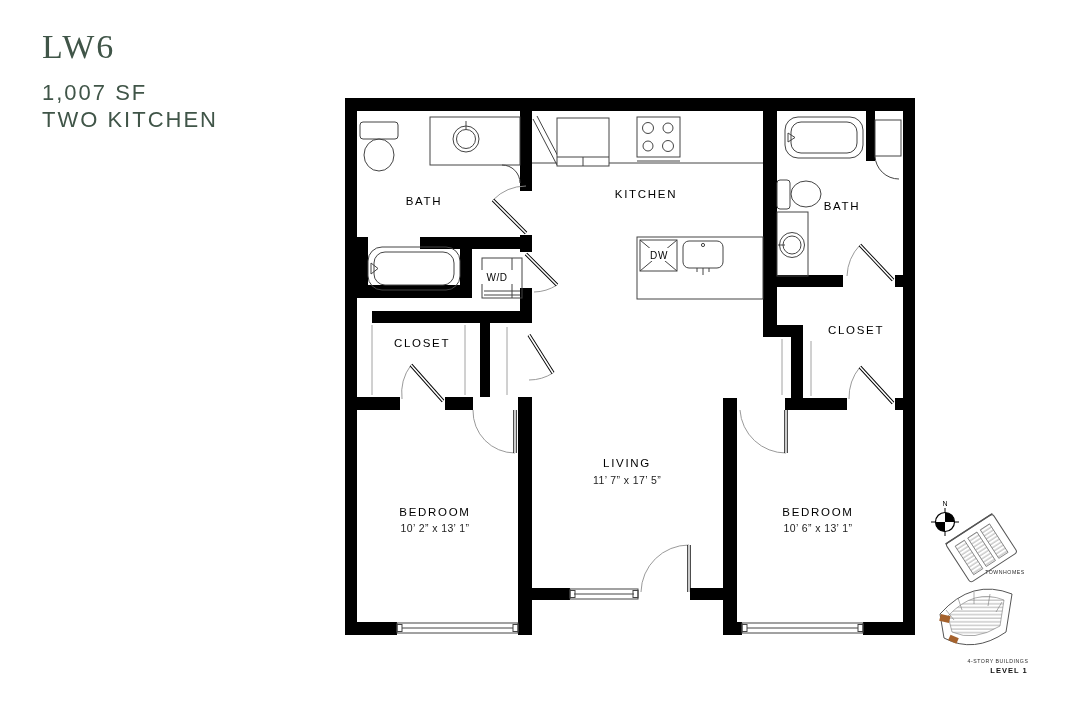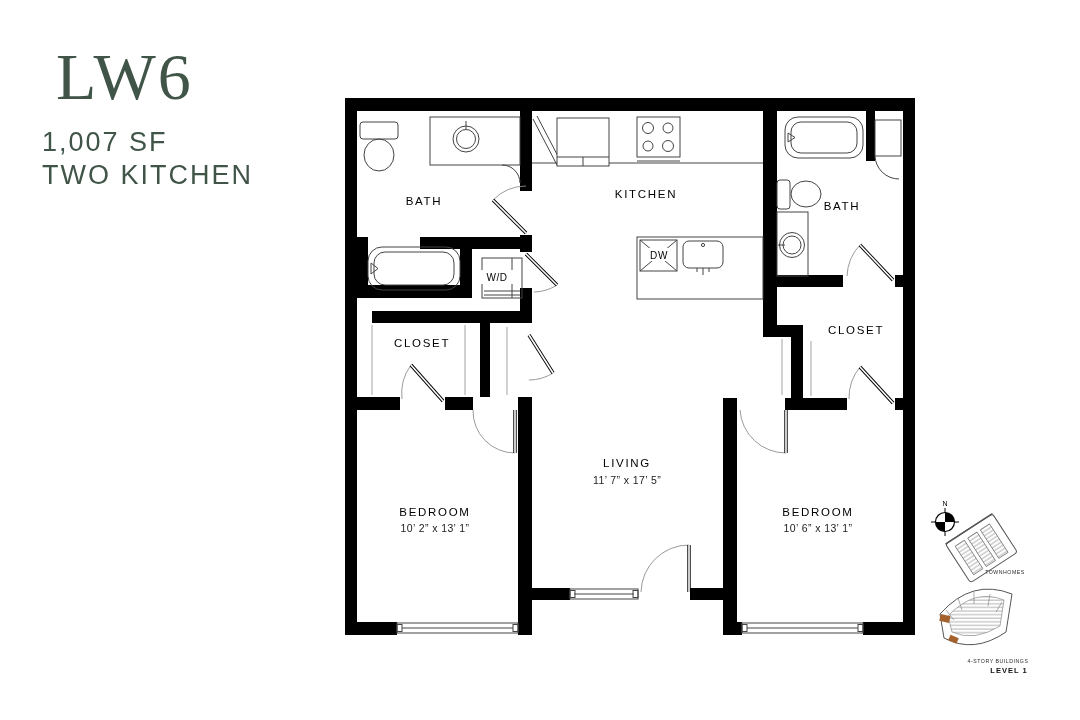--- a/index.html
+++ b/index.html
@@ -3,24 +3,24 @@
 <meta charset="utf-8">
 <style>
   html,body{margin:0;padding:0;}
   body{
     width:1080px;height:720px;position:relative;overflow:hidden;
     background:#ffffff;font-family:"Liberation Sans",sans-serif;
   }
   .title-block{position:absolute;left:42px;top:30px;color:#405548;}
   .plan-code{
     font-family:"Liberation Serif",serif;font-weight:400;
-    font-size:66px;line-height:1;letter-spacing:2px;margin:14px;
+    font-size:34px;line-height:1;letter-spacing:2px;margin:0;
   }
   .plan-sub{
-    font-size:27px;letter-spacing:2px;line-height:1.22;
+    font-size:22px;letter-spacing:2px;line-height:1.22;
     margin:16px 0 0 0;font-weight:400;
   }
   .floorplan{position:absolute;left:345px;top:95px;}
   .sitemap{position:absolute;left:918px;top:496px;}
   svg text{font-family:"Liberation Sans",sans-serif;fill:#000;}
   .room-label{font-size:11.5px;letter-spacing:1.7px;text-anchor:middle;}
   .room-dims{font-size:10.5px;letter-spacing:.4px;text-anchor:middle;fill:#1c1c1c;}
   .appl-label{font-size:10px;letter-spacing:.6px;text-anchor:middle;}
   .wall{fill:#000;stroke:none;}
   .fix{fill:none;stroke:#444;stroke-width:1;}

